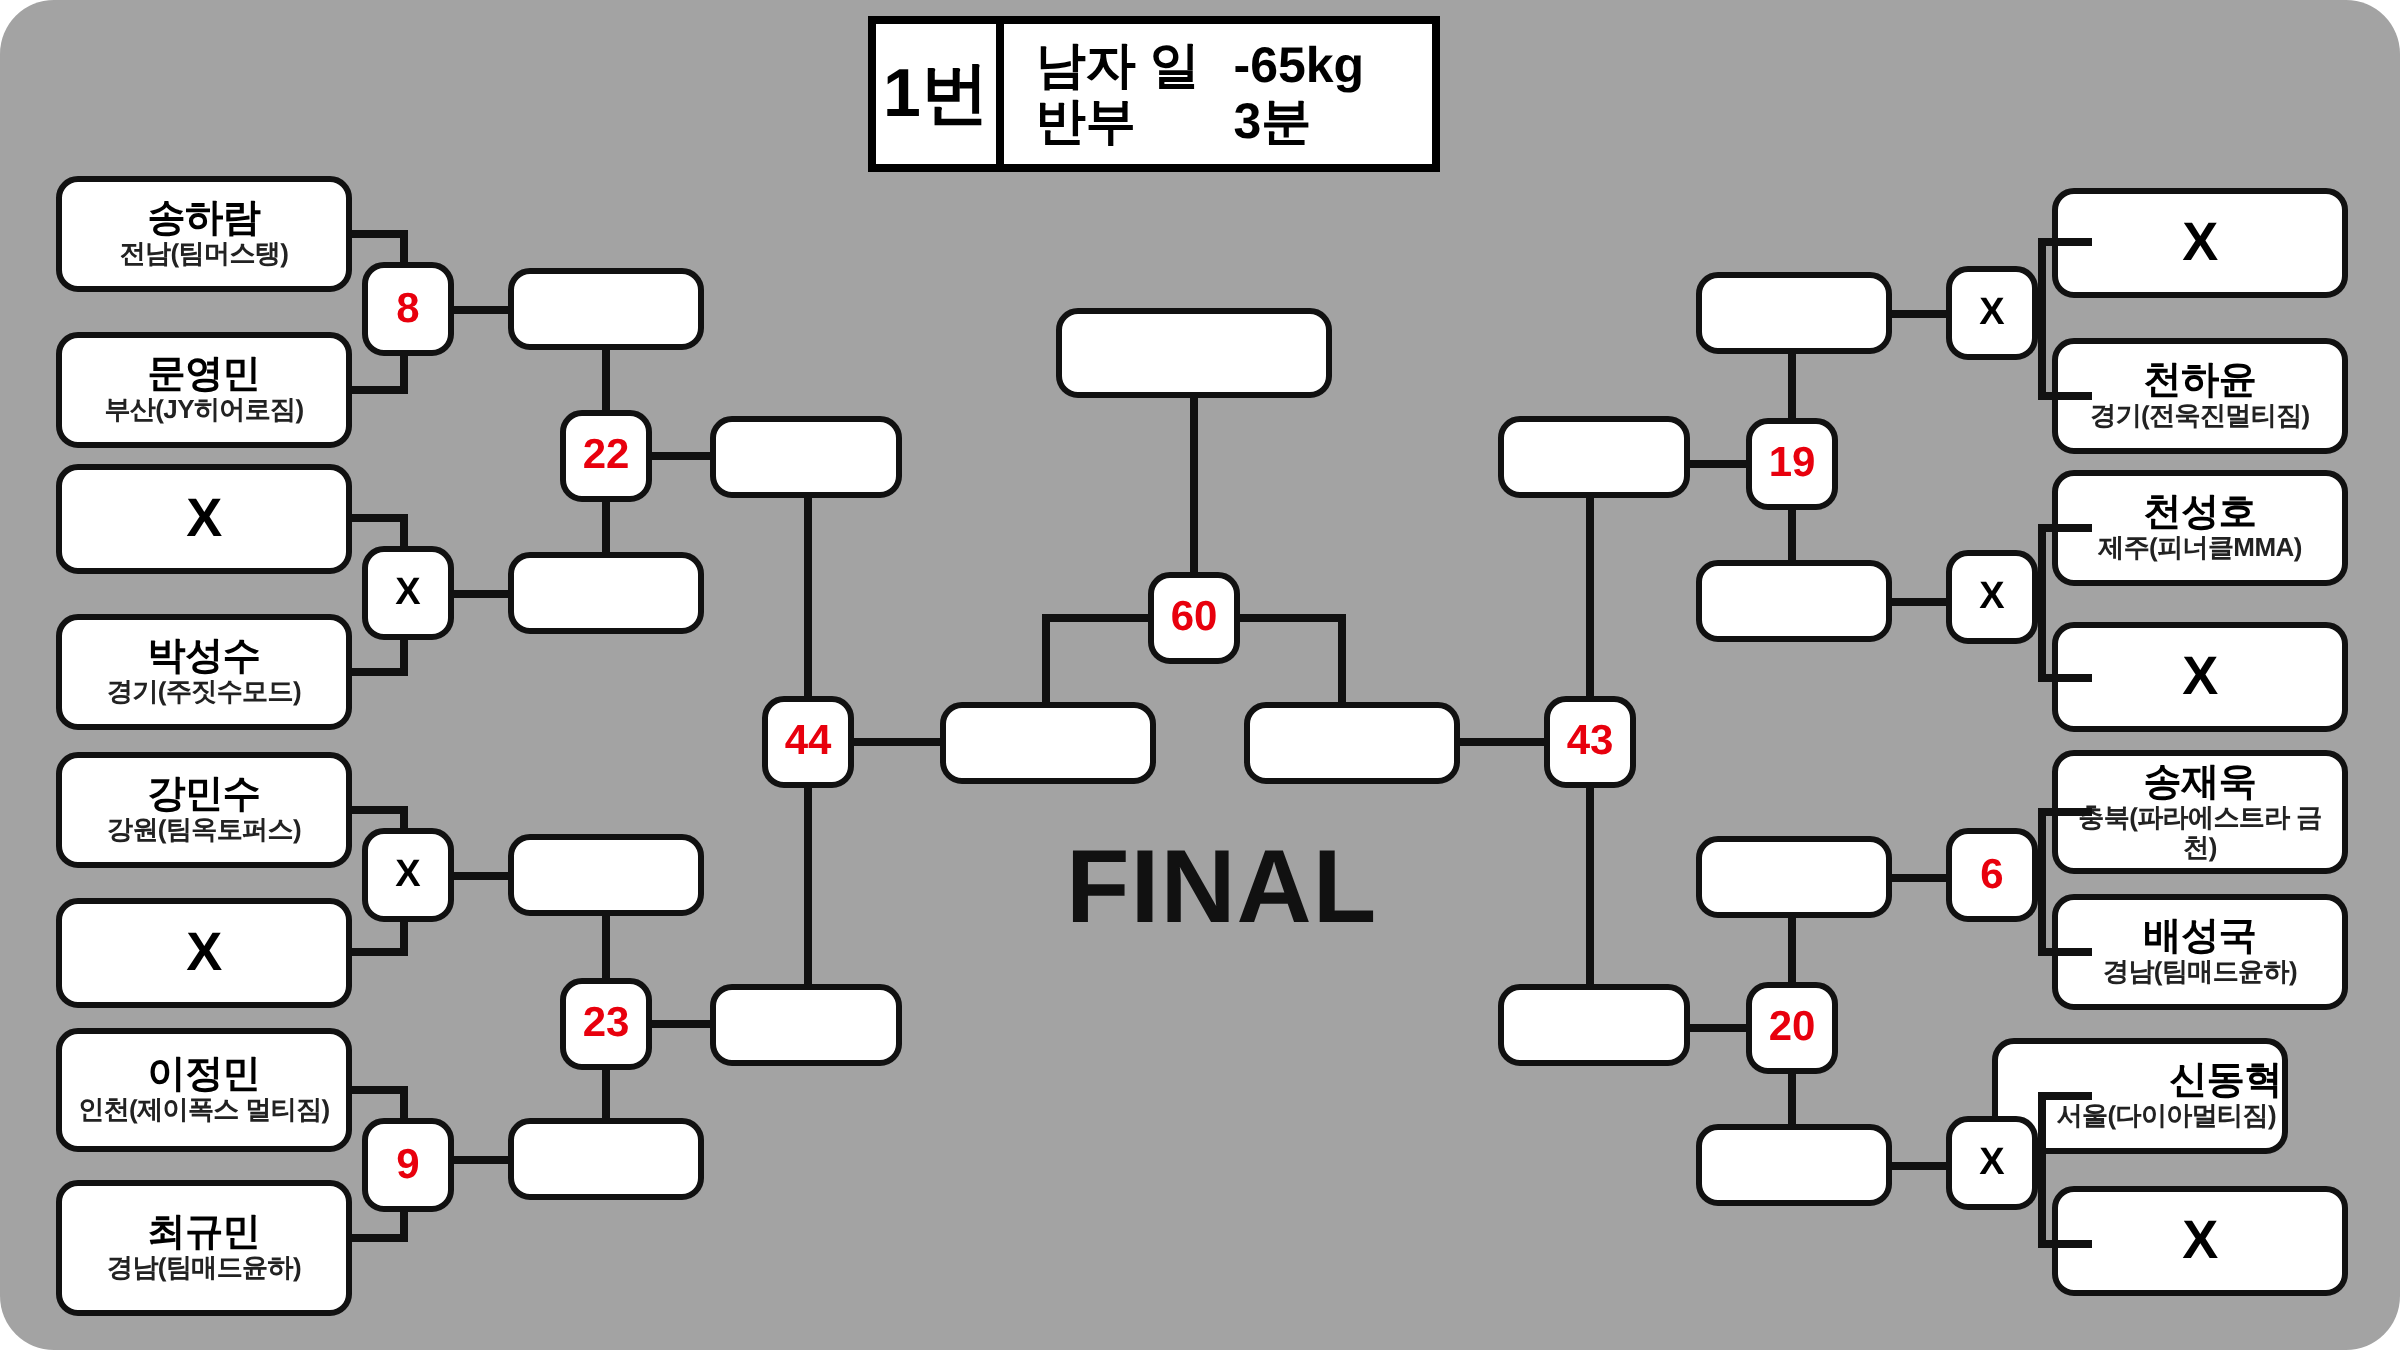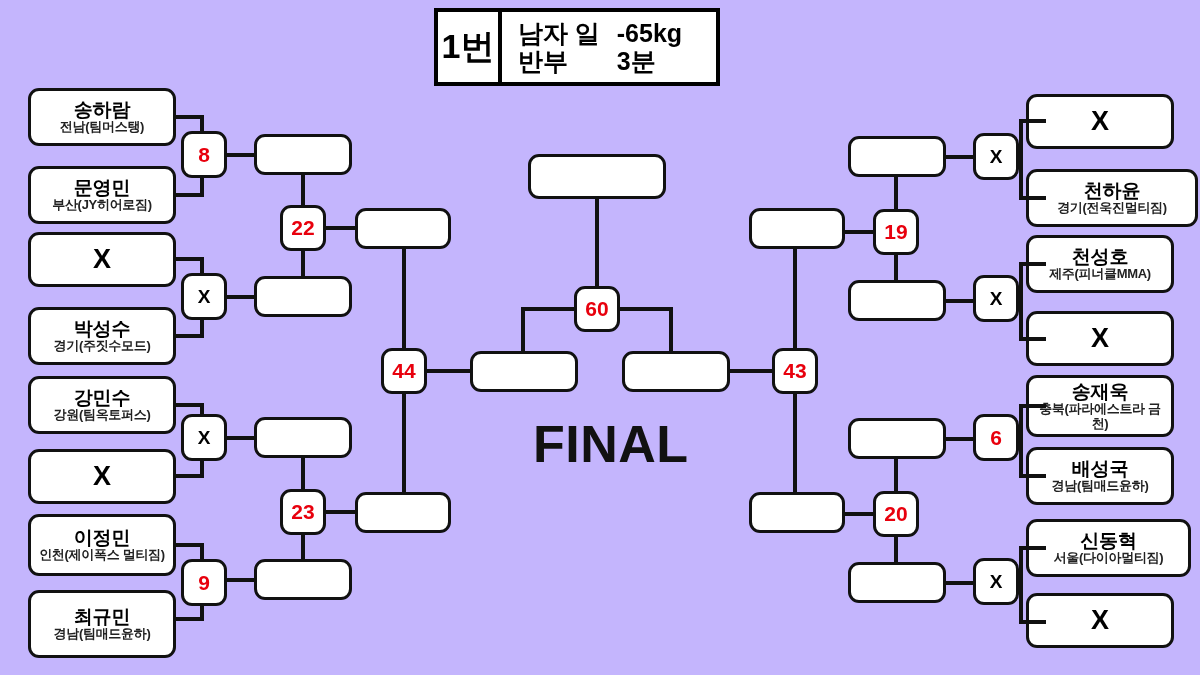--- a/index.html
+++ b/index.html
@@ -7,22 +7,23 @@
     padding: 0;
     background: #ffffff;
   }
   body {
     font-family: "Liberation Sans", "DejaVu Sans", sans-serif;
   }
   #stage {
     position: relative;
     width: 1200px;
     height: 675px;
-    background: #c4b5fd;
+    background: #a3a3a3;
     overflow: hidden;
+    border-radius: 27px;
   }
 
   
   .title-wrap {
     position: absolute;
     display: flex;
     border: 4px solid #000;
     background: #fff;
     box-sizing: border-box;
   }
@@ -306,40 +307,40 @@
   <div class="ln" style="left:1019px; top:474px; width:27px; height:4px;"></div>
   <div class="ln" style="left:1019px; top:404px; width:4px; height:74px;"></div>
 
   <div class="ln" style="left:1019px; top:546px; width:27px; height:4px;"></div>
   <div class="ln" style="left:1019px; top:620px; width:27px; height:4px;"></div>
   <div class="ln" style="left:1019px; top:546px; width:4px; height:78px;"></div>
 
   <div class="pbox empty" style="left:1026px; top:94px; width:148px; height:55px;">
     <div class="pname">X</div>
   </div>
-  <div class="pbox" style="left:1026px; top:169px; width:172px; height:58px;">
+  <div class="pbox" style="left:1026px; top:169px; width:148px; height:58px;">
     <div class="pname">천하윤</div>
     <div class="pteam">경기(전욱진멀티짐)</div>
   </div>
   <div class="pbox" style="left:1026px; top:235px; width:148px; height:58px;">
     <div class="pname">천성호</div>
     <div class="pteam">제주(피너클MMA)</div>
   </div>
   <div class="pbox empty" style="left:1026px; top:311px; width:148px; height:55px;">
     <div class="pname">X</div>
   </div>
   <div class="pbox" style="left:1026px; top:375px; width:148px; height:62px;">
     <div class="pname">송재욱</div>
     <div class="pteam">충북(파라에스트라 금천)</div>
   </div>
   <div class="pbox" style="left:1026px; top:447px; width:148px; height:58px;">
     <div class="pname">배성국</div>
     <div class="pteam">경남(팀매드윤하)</div>
   </div>
-  <div class="pbox" style="left:1026px; top:519px; width:165px; height:58px;">
+  <div class="pbox" style="left:996px; top:519px; width:148px; height:58px;align-items:flex-end;">
     <div class="pname">신동혁</div>
     <div class="pteam">서울(다이아멀티짐)</div>
   </div>
   <div class="pbox empty" style="left:1026px; top:593px; width:148px; height:55px;">
     <div class="pname">X</div>
   </div>
 
 </div>
 
 </body></html>

